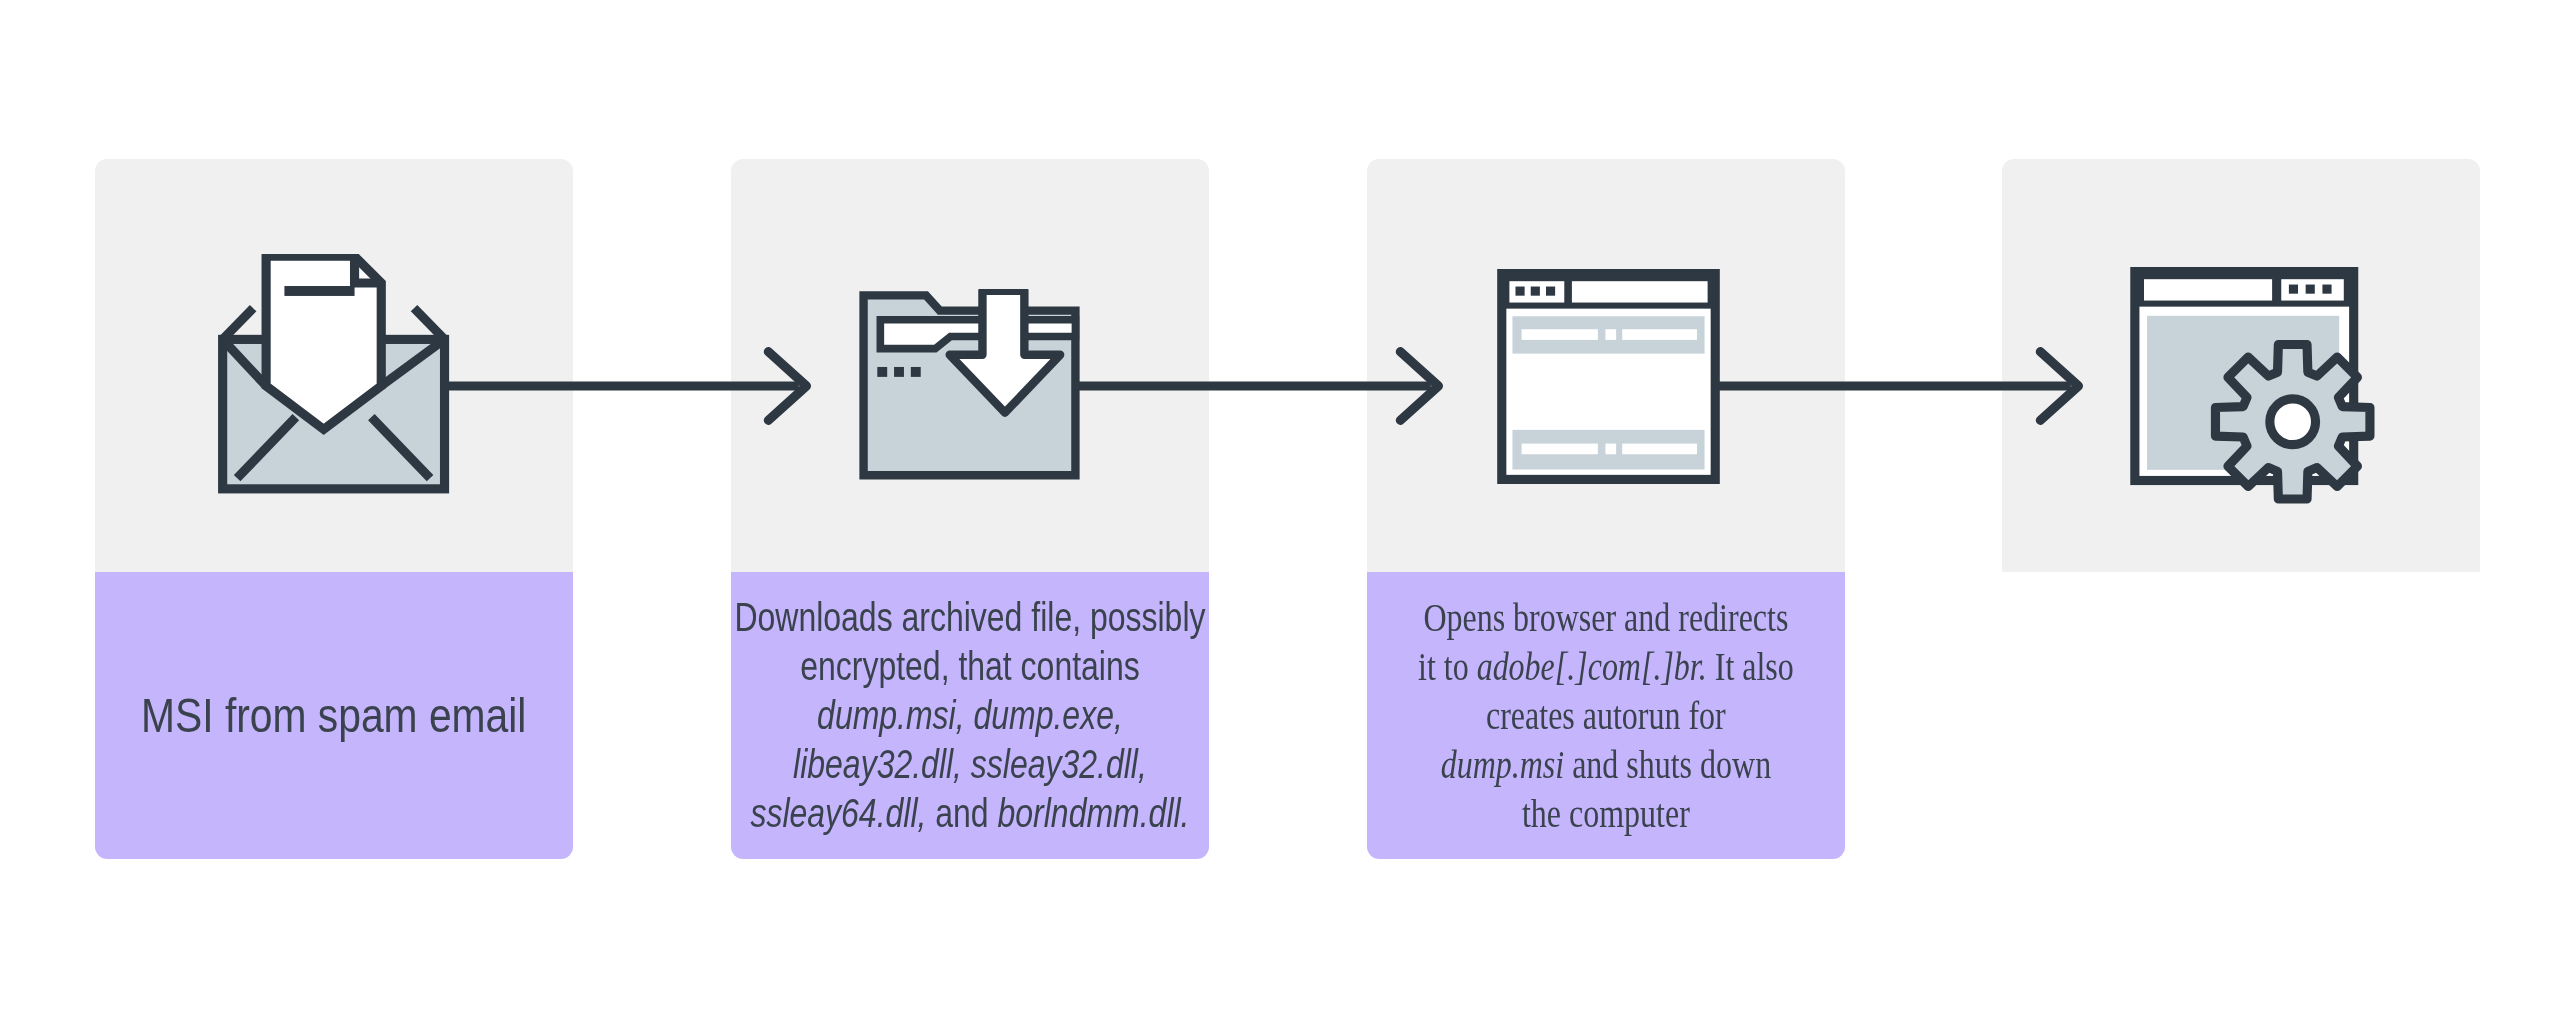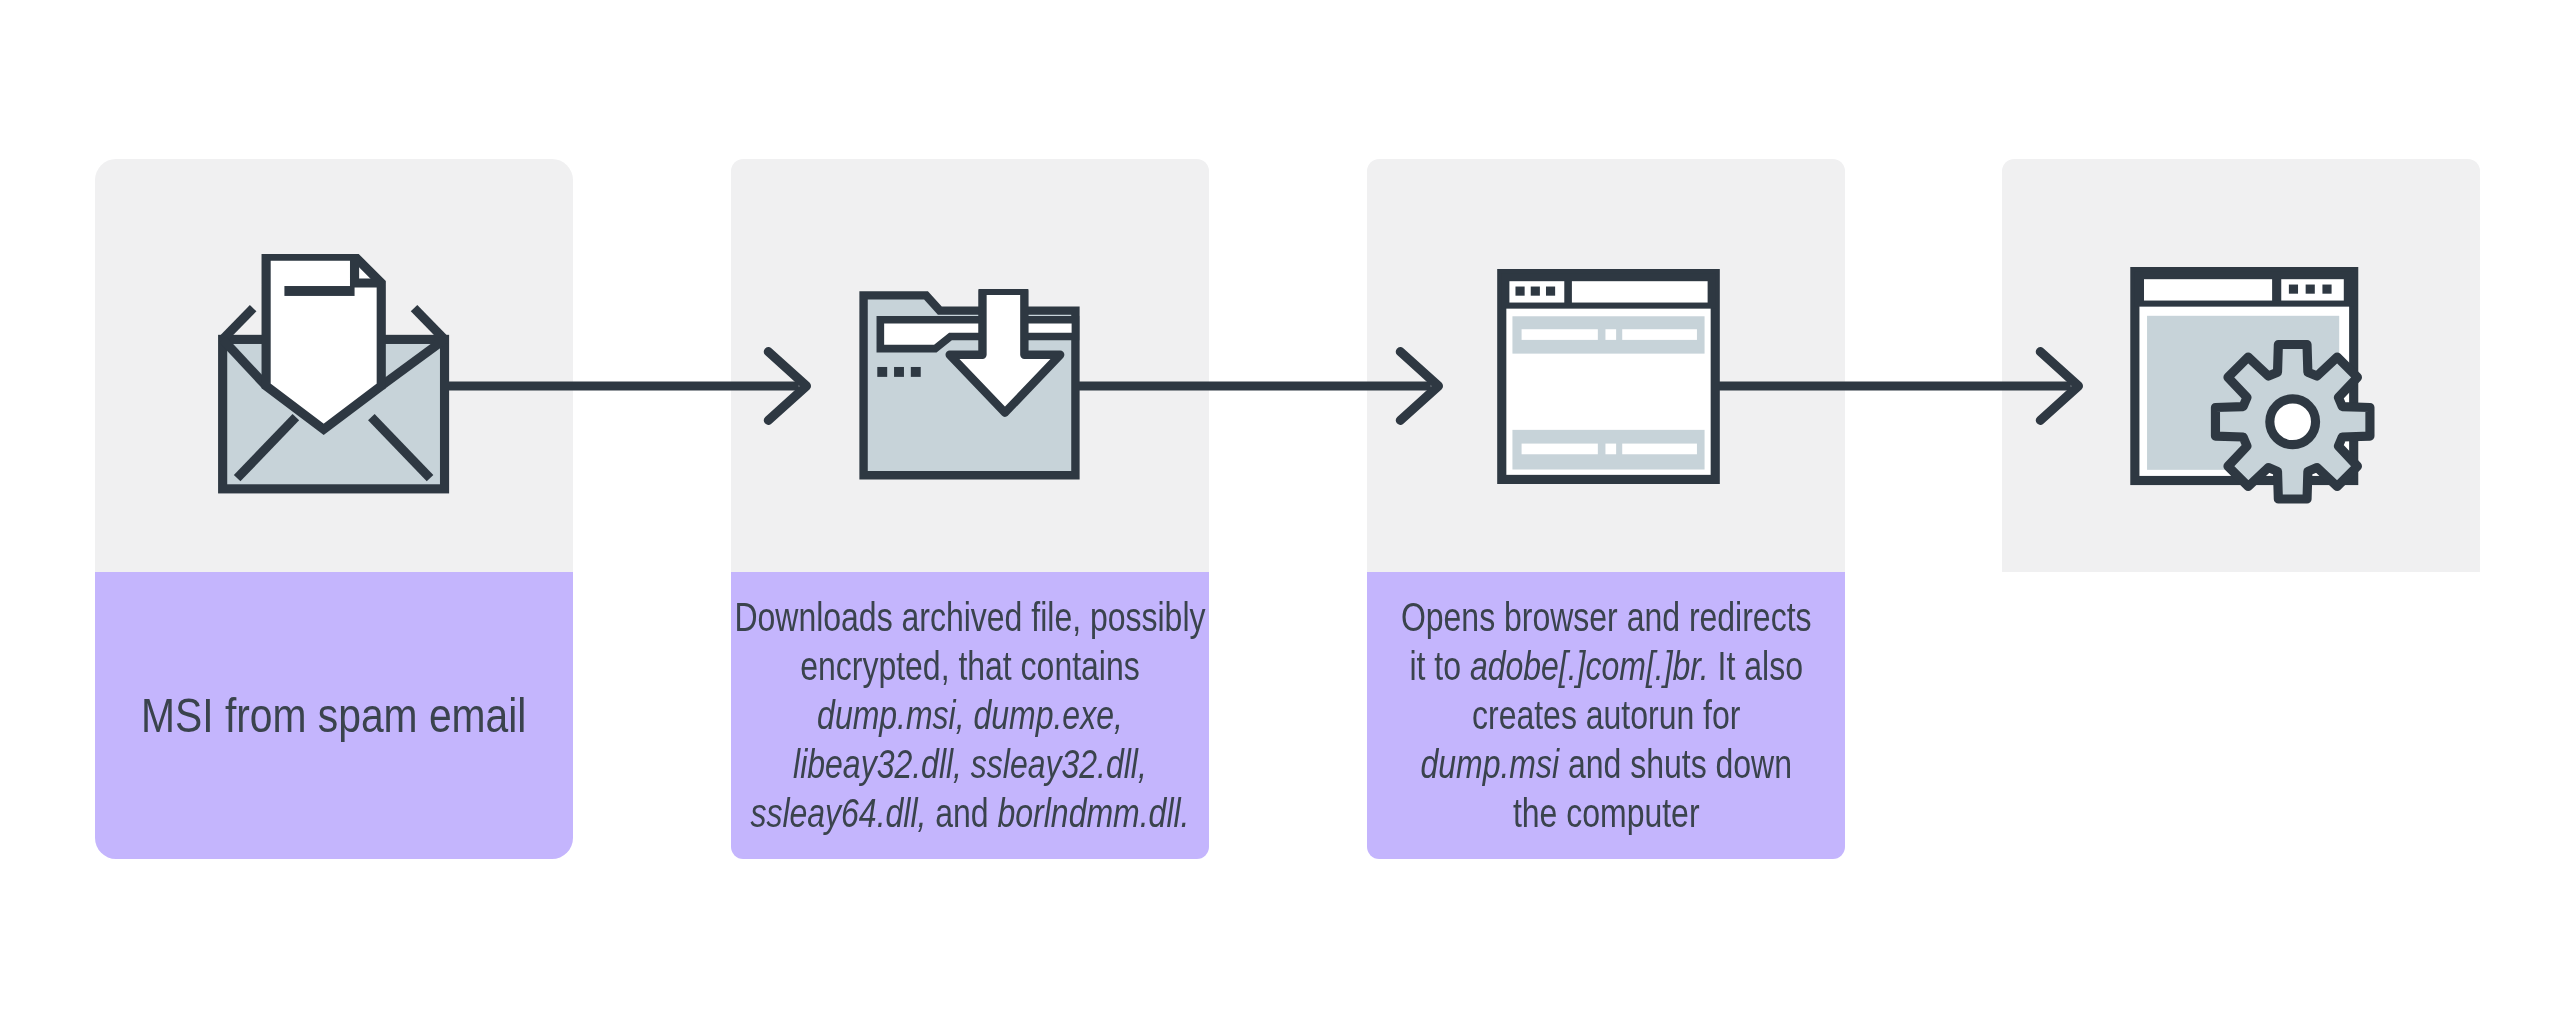--- a/index.html
+++ b/index.html
@@ -6,23 +6,23 @@
   body {
     width:2576px; height:1018px;
     background:#ffffff;
     font-family:"Liberation Sans","DejaVu Sans",sans-serif;
     position:relative; overflow:hidden;
   }
   .card {
     position:absolute; top:159px; width:478px; height:700px;
     border-radius:12.2px; overflow:hidden;
   }
-  .card.c1 { left:95px;border-radius:21px; }
+  .card.c1 { left:95px; }
   .card.c2 { left:731px; }
-  .card.c3 { left:1367px; }
+  .card.c3 { left:1367px;font-family:Liberation Serif, serif; }
   .card.c4 { left:2002px; }
   .icon-area {
     position:absolute; top:0; left:0; right:0; height:413px;
     background:#f0f0f1;
   }
   .caption-area {
     position:absolute; left:0; right:0; bottom:0; height:287px;
     background:#c4b5fd;
     display:flex; align-items:center; justify-content:center;
   }

